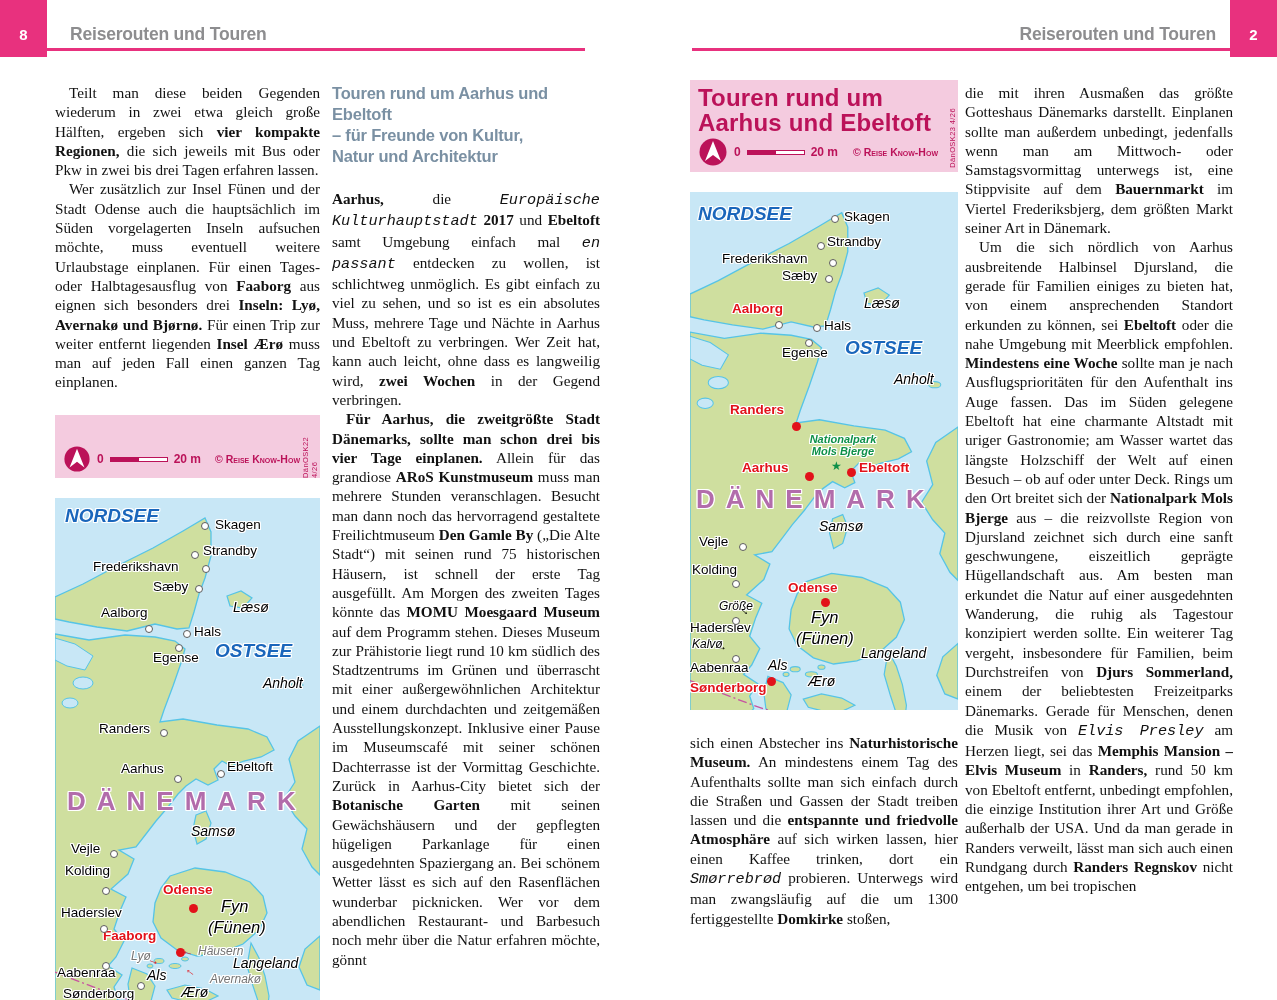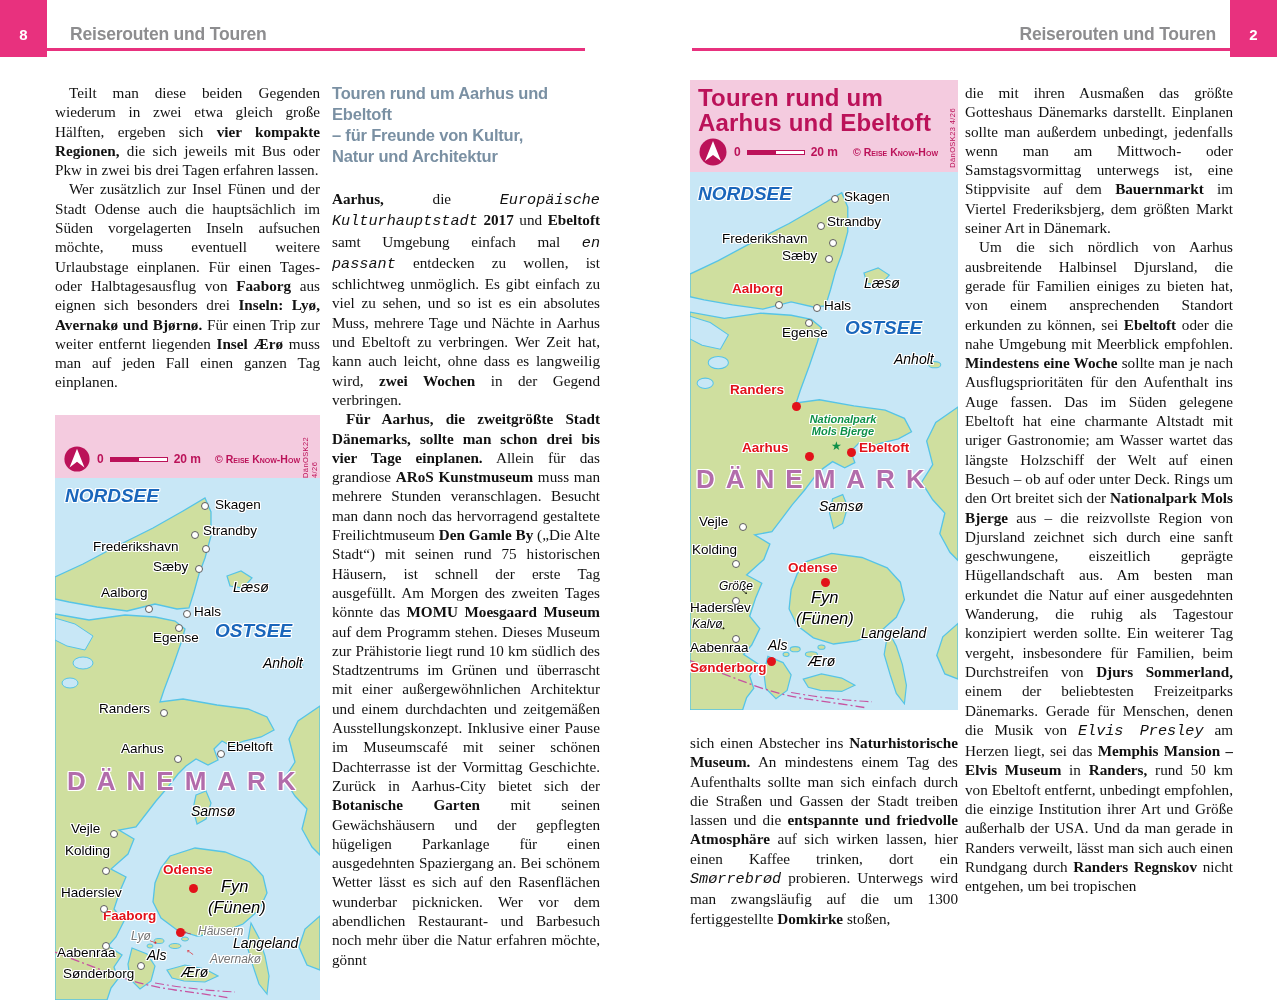--- a/index.html
+++ b/index.html
@@ -31,21 +31,21 @@
   .scale-row{position:absolute;bottom:5px;left:0;right:0;display:flex;align-items:center;
              gap:6px;padding:0 8px;font-family:"Liberation Sans",sans-serif;}
   .scale-num{color:#bb1259;font-weight:700;font-size:12px;}
   .scale-bar{display:flex;height:5px;}
   .scale-seg-solid{width:28px;height:5px;background:#bb1259;}
   .scale-seg-open{width:30px;height:5px;background:#fff;border:1px solid #bb1259;box-sizing:border-box;}
   .map-credit{margin-left:auto;color:#bb1259;font-weight:700;font-size:10.5px;
               font-variant:small-caps;padding-right:12px;white-space:nowrap;}
   .map-code{position:absolute;top:4px;right:1px;color:#bb1259;font-family:"Liberation Sans",sans-serif;
             font-size:7.5px;writing-mode:vertical-rl;transform:rotate(180deg);letter-spacing:0.4px;}
-  .map-area{position:relative;width:100%;background:#c8e7f6;}
+  .map-area{position:relative;width:100%;background:#c8e7f6;margin-top:20px;}
   .map-area svg.geo{position:absolute;left:0;top:0;width:100%;height:100%;}
 
   
   .ml{position:absolute;font-family:"Liberation Sans",sans-serif;white-space:pre-line;line-height:1.05;
       text-shadow:1px 0 #fff,-1px 0 #fff,0 1px #fff,0 -1px #fff,1px 1px #fff,-1px -1px #fff,1px -1px #fff,-1px 1px #fff;}
   .ml.city{font-size:13.5px;color:#000;}
   .ml.city-red{font-size:13.5px;color:#e2121a;font-weight:700;}
   .ml.sea{font-size:19px;color:#1a66bb;font-weight:700;font-style:italic;}
   .ml.country{font-size:26px;color:#b26cab;font-weight:700;letter-spacing:11px;white-space:nowrap;}
   .ml.island{font-size:14px;font-style:italic;color:#000;}

